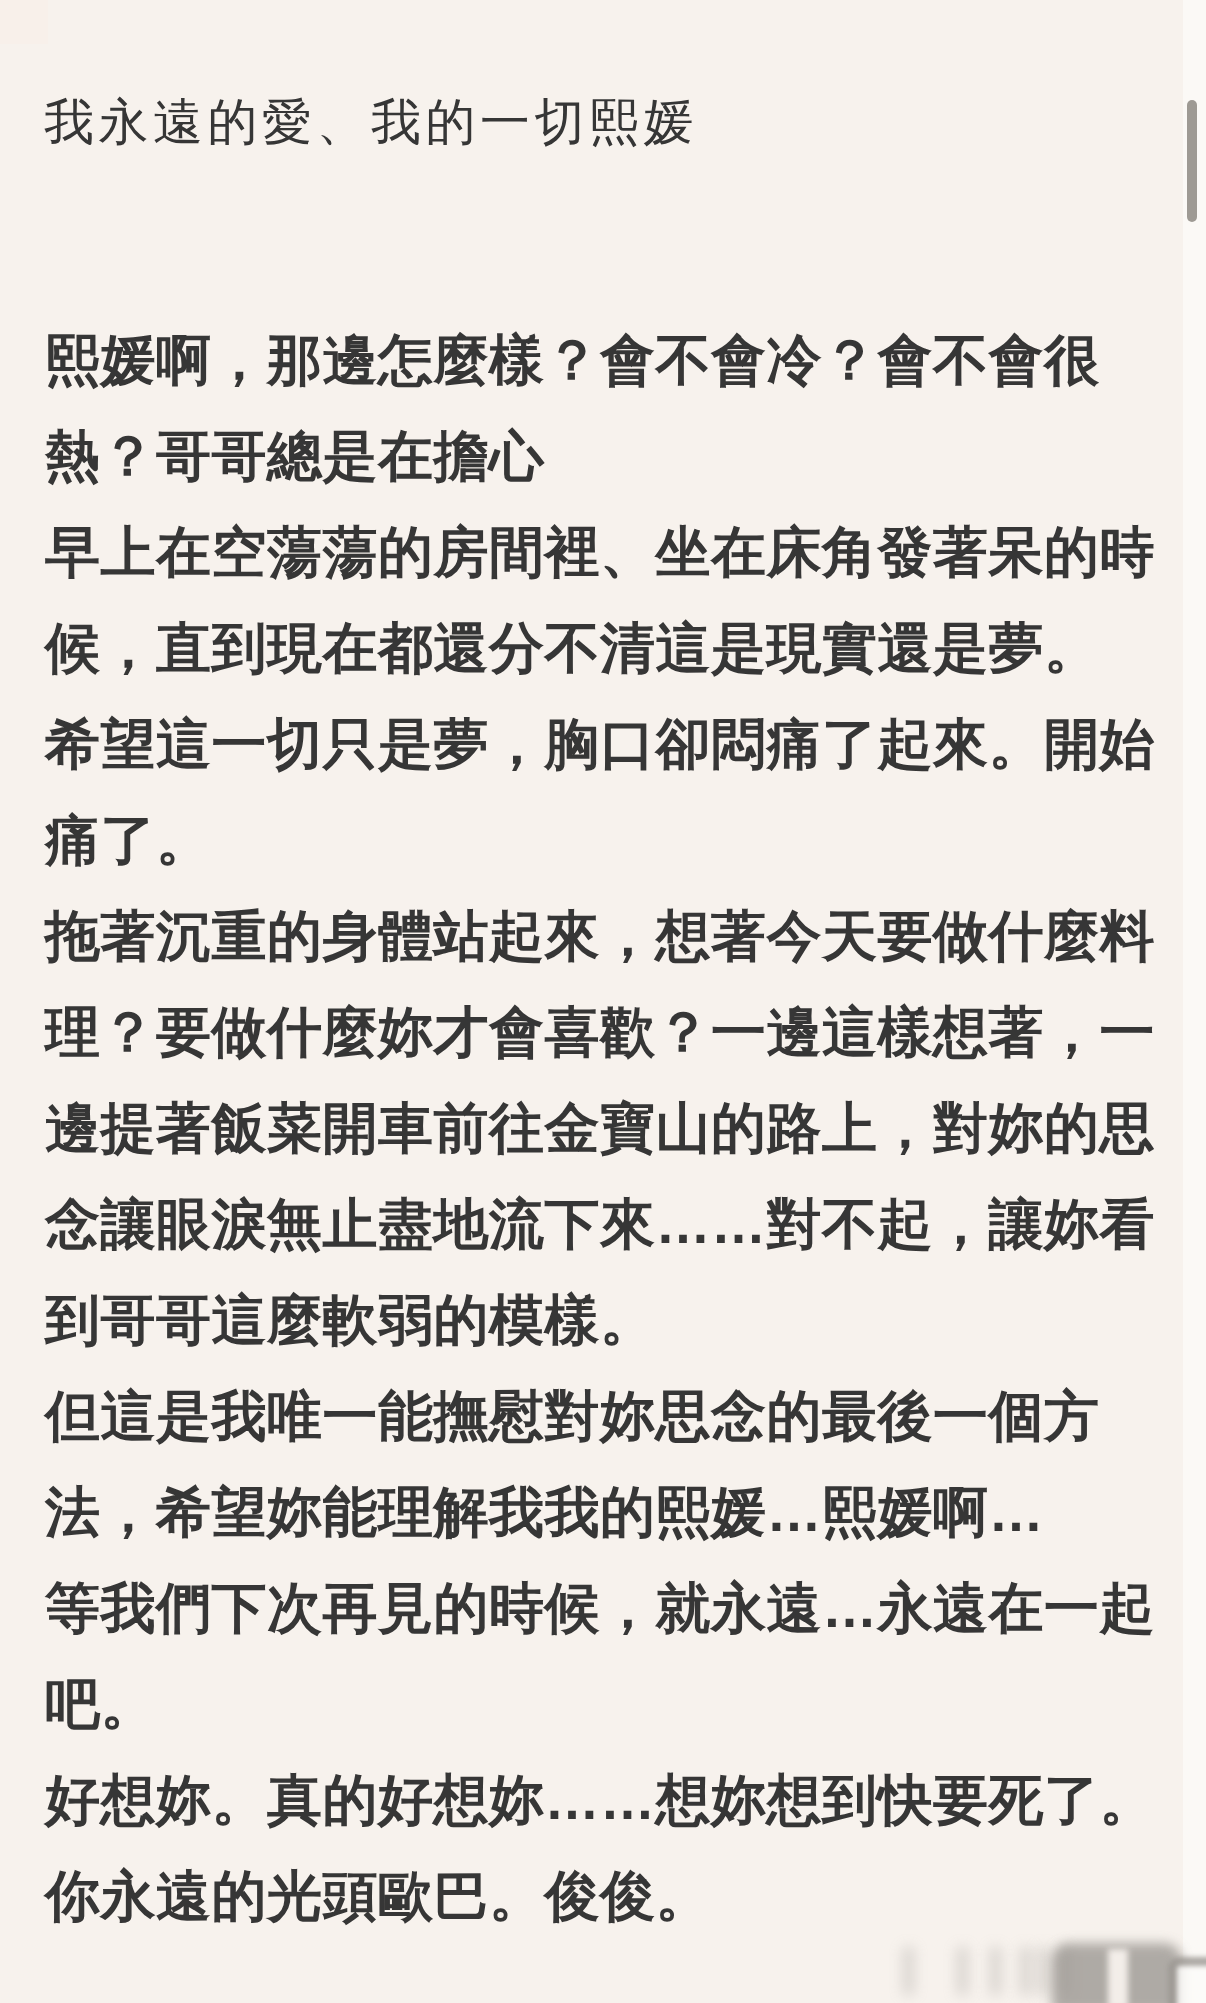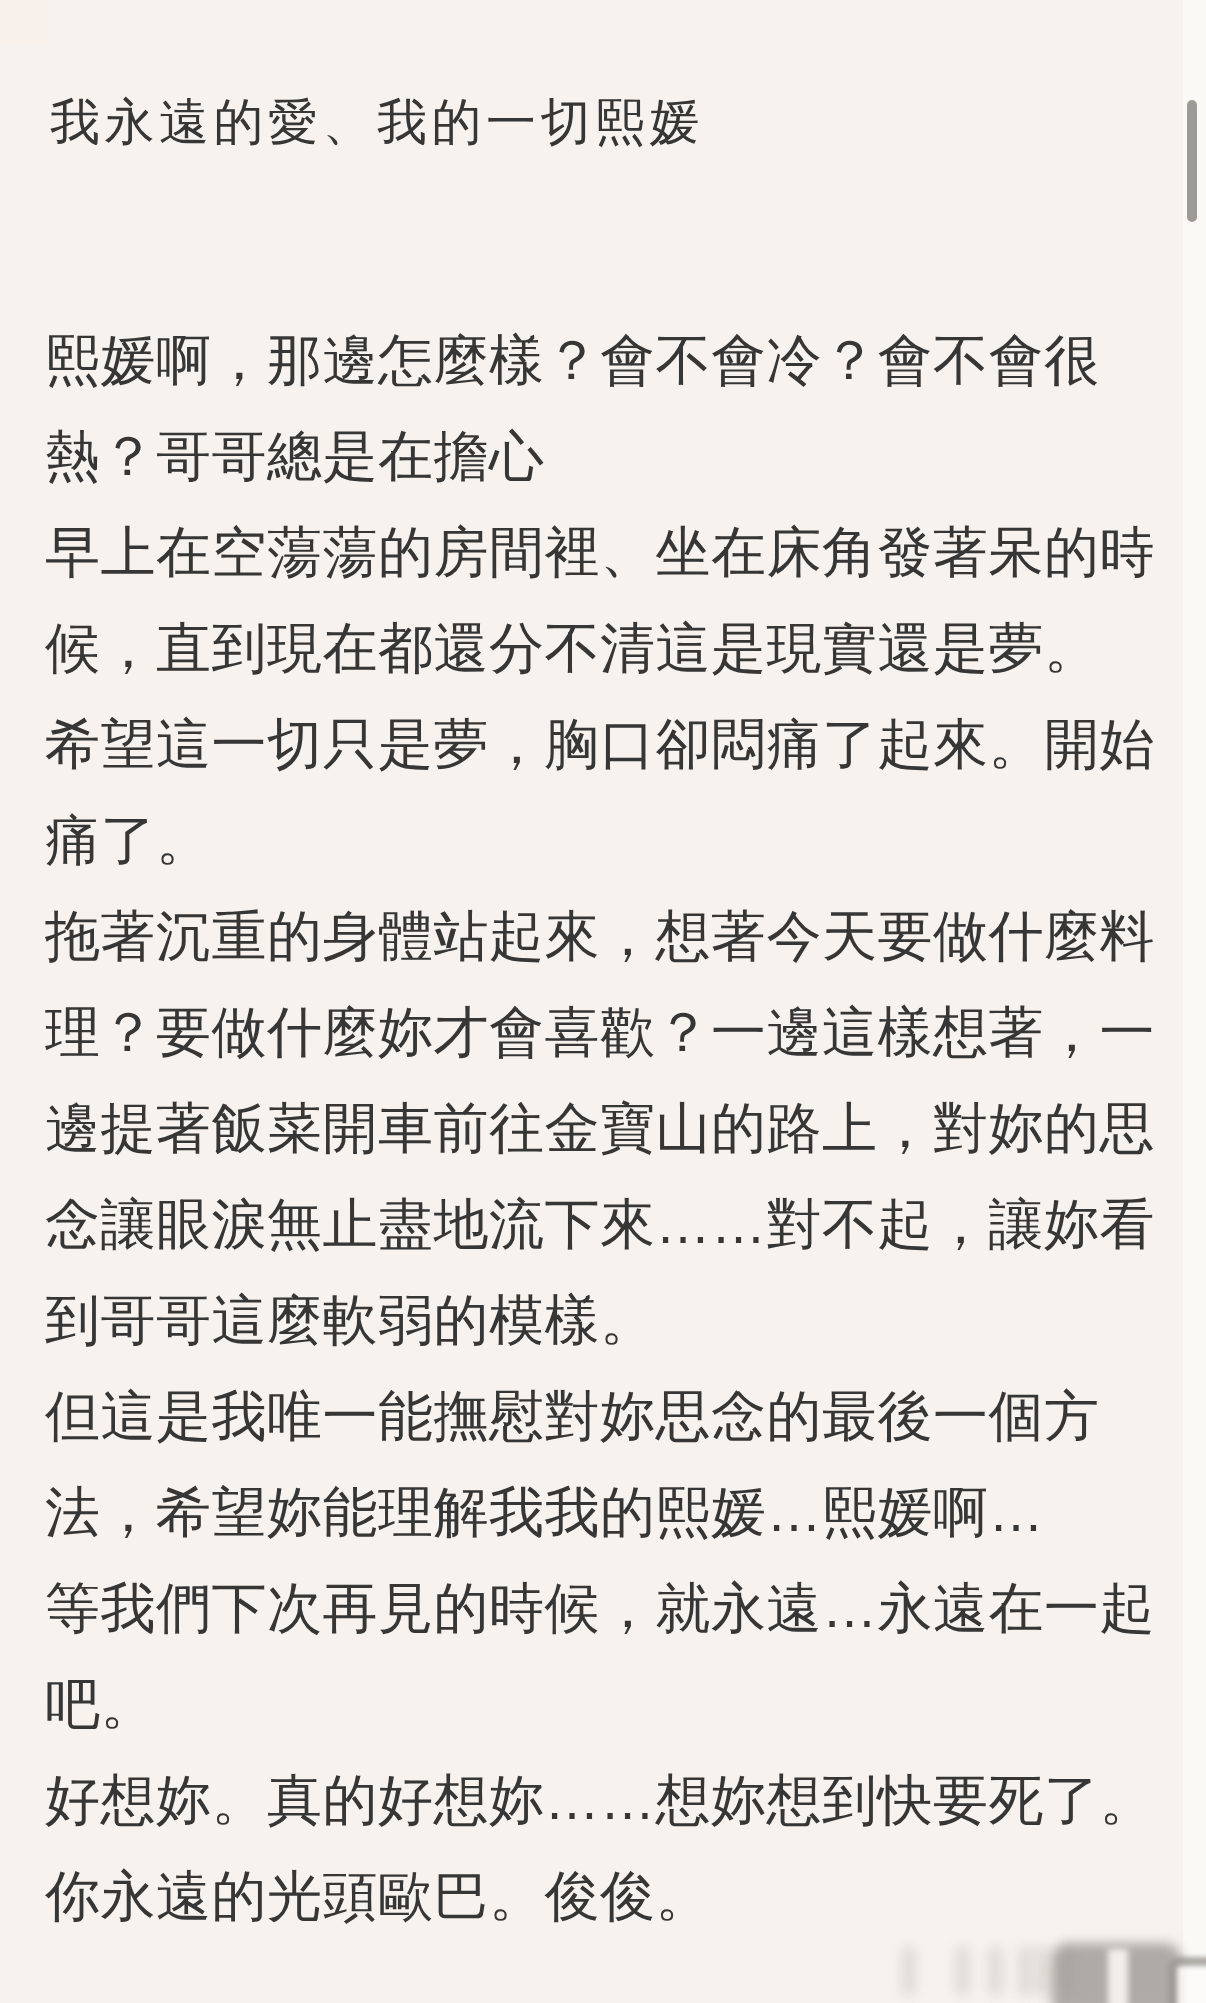--- a/index.html
+++ b/index.html
@@ -30,37 +30,37 @@
   }
   .scroll-thumb {
     position: absolute;
     top: 100px; right: 9px;
     width: 10px; height: 122px;
     border-radius: 6px;
     background: var(--scrollbar-thumb, #9e9a94);
   }
   .title {
     position: absolute;
-    left: 50px; top: 92px;
+    left: 44px; top: 92px;
     margin: 0;
     font-size: 50px;
     line-height: 60px;
     font-weight: 400;
     letter-spacing: 4.5px;
     white-space: pre;
     text-align: center;
   }
   .body-text {
     position: absolute;
     left: 45px; top: 312px;
     width: 1161px;
     margin: 0;
     font-size: 55px;
     line-height: 96px;
-    font-weight: 400;
+    font-weight: 700;
     letter-spacing: 0.5px;
     white-space: pre;
   }
   
   .watermark {
     position: absolute;
     left: 880px; top: 1905px;
     width: 326px; height: 98px;
     overflow: hidden;
     pointer-events: none;

